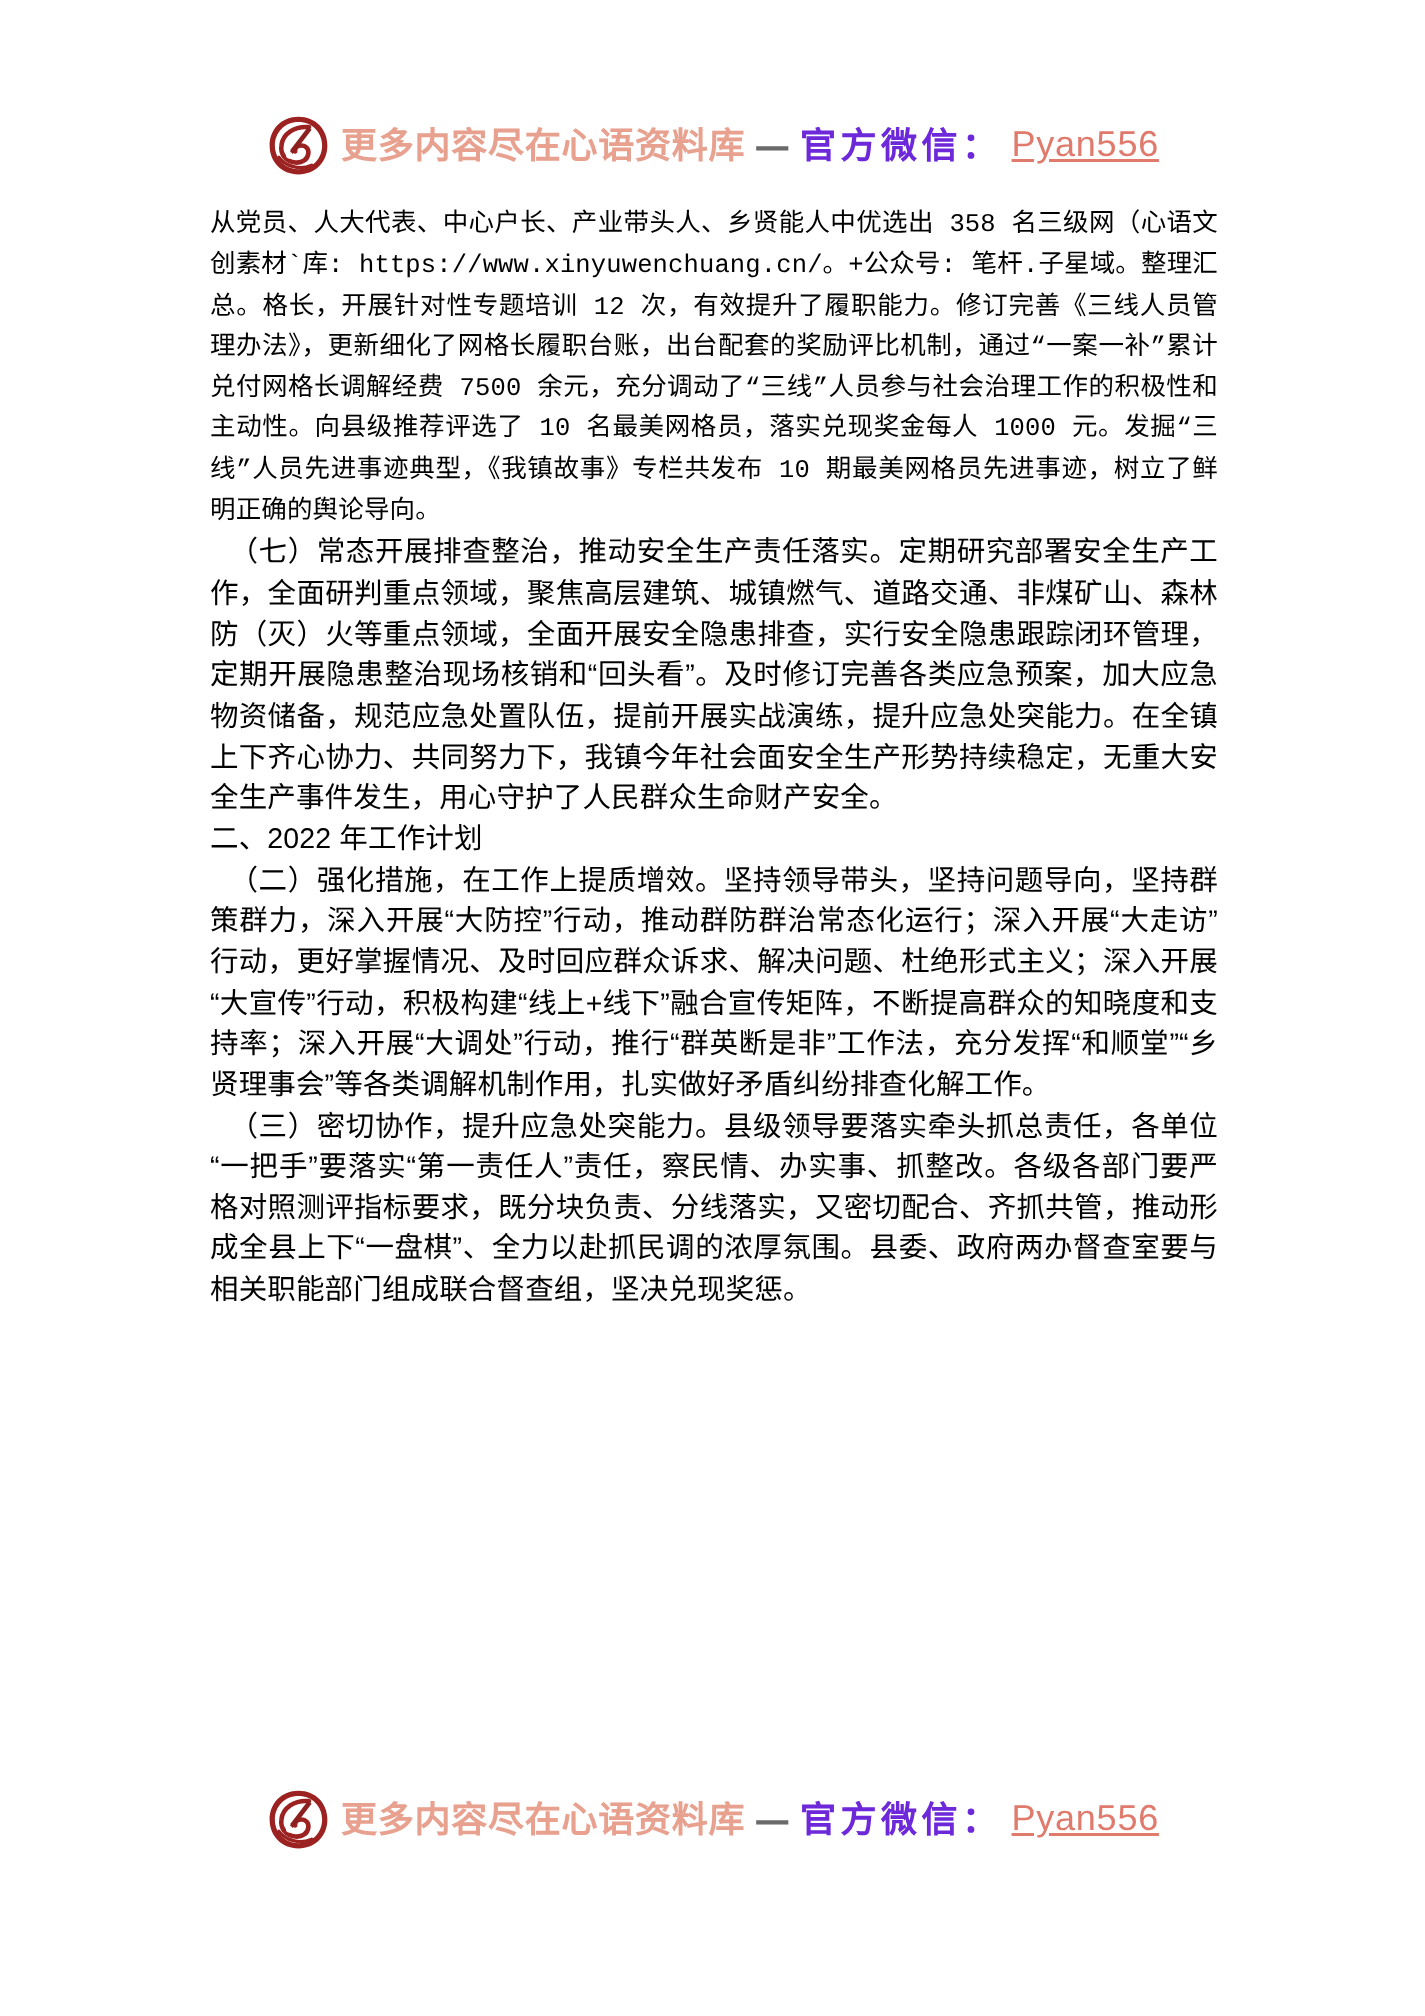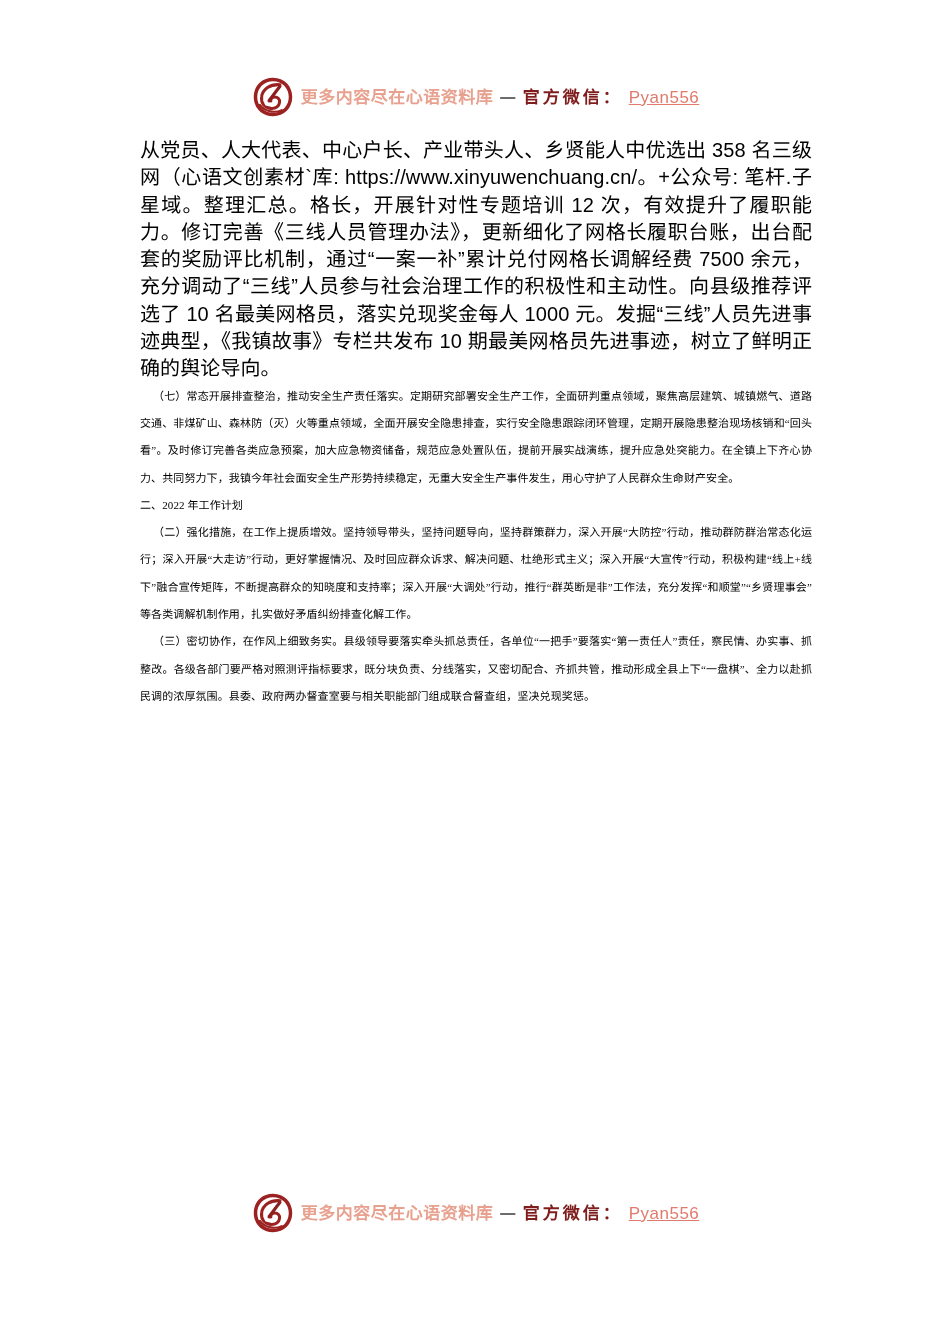--- a/index.html
+++ b/index.html
@@ -39,57 +39,57 @@
 
   .wm-logo {
     width: 44px;
     height: 42px;
     flex: 0 0 auto;
     display: block;
   }
 
   .wm-text {
     font-family: "DejaVu Serif", "Liberation Serif", serif;
-    font-size: 17px;
+    font-size: 24px;
     font-weight: 700;
     letter-spacing: 0.5px;
     line-height: 1;
   }
   .wm-main   { color: #e8a18f; }
   .wm-dash   { color: #6a6a6a; }
-  .wm-label  { color: #7f1d1d; letter-spacing: 3px; }
+  .wm-label  { color: #6d28d9; letter-spacing: 3px; }
   .wm-handle { color: #e07a6c; font-family: "Liberation Sans", sans-serif; font-weight: 400; letter-spacing: 0.5px; text-decoration: underline;}
 
   
   .content {
     position: absolute;
     left: 140px;
     top: 137px;
     width: 672px;
   }
 
   p {
     margin: 0;
     padding: 0;
     color: #000000;
     text-align: justify;
     text-justify: inter-ideograph;
     word-break: break-all;
   }
 
   .p-hei {
-    font-family: Liberation Sans, sans-serif;
-    font-size: 20px;
+    font-family: Liberation Mono, monospace;
+    font-size: 17px;
     line-height: 27.3px;
     letter-spacing: 0.1px;
   }
 
   .p-song {
-    font-family: Liberation Serif, serif;
-    font-size: 11px;
+    font-family: Liberation Sans, sans-serif;
+    font-size: 19px;
     line-height: 27.3px;
     text-indent: 13px;
     letter-spacing: 0.1px;
   }
 
   .p-song.no-indent { text-indent: 0; }
 </style>
 </head>
 <body>
 
@@ -107,21 +107,21 @@
       <span class="wm-text wm-dash">—</span>
       <span class="wm-text wm-label">官方微信：</span>
       <span class="wm-text wm-handle">Pyan556</span>
   </div>
 
   <div class="content">
     <p class="p-hei">从党员、人大代表、中心户长、产业带头人、乡贤能人中优选出 358 名三级网（心语文创素材`库: https://www.xinyuwenchuang.cn/。+公众号: 笔杆.子星域。整理汇总。格长，开展针对性专题培训 12 次，有效提升了履职能力。修订完善《三线人员管理办法》，更新细化了网格长履职台账，出台配套的奖励评比机制，通过“一案一补”累计兑付网格长调解经费 7500 余元，充分调动了“三线”人员参与社会治理工作的积极性和主动性。向县级推荐评选了 10 名最美网格员，落实兑现奖金每人 1000 元。发掘“三线”人员先进事迹典型，《我镇故事》专栏共发布 10 期最美网格员先进事迹，树立了鲜明正确的舆论导向。</p>
     <p class="p-song">（七）常态开展排查整治，推动安全生产责任落实。定期研究部署安全生产工作，全面研判重点领域，聚焦高层建筑、城镇燃气、道路交通、非煤矿山、森林防（灭）火等重点领域，全面开展安全隐患排查，实行安全隐患跟踪闭环管理，定期开展隐患整治现场核销和“回头看”。及时修订完善各类应急预案，加大应急物资储备，规范应急处置队伍，提前开展实战演练，提升应急处突能力。在全镇上下齐心协力、共同努力下，我镇今年社会面安全生产形势持续稳定，无重大安全生产事件发生，用心守护了人民群众生命财产安全。</p>
     <p class="p-song no-indent">二、2022 年工作计划</p>
     <p class="p-song">（二）强化措施，在工作上提质增效。坚持领导带头，坚持问题导向，坚持群策群力，深入开展“大防控”行动，推动群防群治常态化运行；深入开展“大走访”行动，更好掌握情况、及时回应群众诉求、解决问题、杜绝形式主义；深入开展“大宣传”行动，积极构建“线上+线下”融合宣传矩阵，不断提高群众的知晓度和支持率；深入开展“大调处”行动，推行“群英断是非”工作法，充分发挥“和顺堂”“乡贤理事会”等各类调解机制作用，扎实做好矛盾纠纷排查化解工作。</p>
-    <p class="p-song">（三）密切协作，在作风上细致务实。县级领导要落实牵头抓总责任，各单位“一把手”要落实“第一责任人”责任，察民情、办实事、抓整改。各级各部门要严格对照测评指标要求，既分块负责、分线落实，又密切配合、齐抓共管，推动形成全县上下“一盘棋”、全力以赴抓民调的浓厚氛围。县委、政府两办督查室要与相关职能部门组成联合督查组，坚决兑现奖惩。</p>
+    <p class="p-song">（三）密切协作，提升应急处突能力。县级领导要落实牵头抓总责任，各单位“一把手”要落实“第一责任人”责任，察民情、办实事、抓整改。各级各部门要严格对照测评指标要求，既分块负责、分线落实，又密切配合、齐抓共管，推动形成全县上下“一盘棋”、全力以赴抓民调的浓厚氛围。县委、政府两办督查室要与相关职能部门组成联合督查组，坚决兑现奖惩。</p>
   </div>
 
   <div class="watermark watermark-bottom">
     <svg class="wm-logo" viewBox="0 0 100 96" aria-hidden="true">
       <path d="M50 4 C24 4 6 23 6 48 C6 73 24 92 50 92 C76 92 94 73 94 48 C94 23 76 4 50 4 Z M50 12 C71 12 86 28 86 48 C86 68 71 84 50 84 C29 84 14 68 14 48 C14 28 29 12 50 12 Z" fill="#9c2222"></path>
       <path d="M66 20 C44 18 26 30 24 48 C22 62 31 72 45 74 C56 75 64 69 65 60 C66 53 61 48 54 48 C48 48 44 52 45 57" fill="none" stroke="#9c2222" stroke-width="7" stroke-linecap="round"></path>
       <path d="M70 24 L44 58 L36 66 L38 54 L64 20 Z" fill="#8c1f1f"></path>
       <circle cx="36" cy="63" r="5" fill="#ffffff"></circle>
       <path d="M20 66 C30 80 52 86 70 78" fill="none" stroke="#9c2222" stroke-width="5" stroke-linecap="round"></path>
     </svg>

